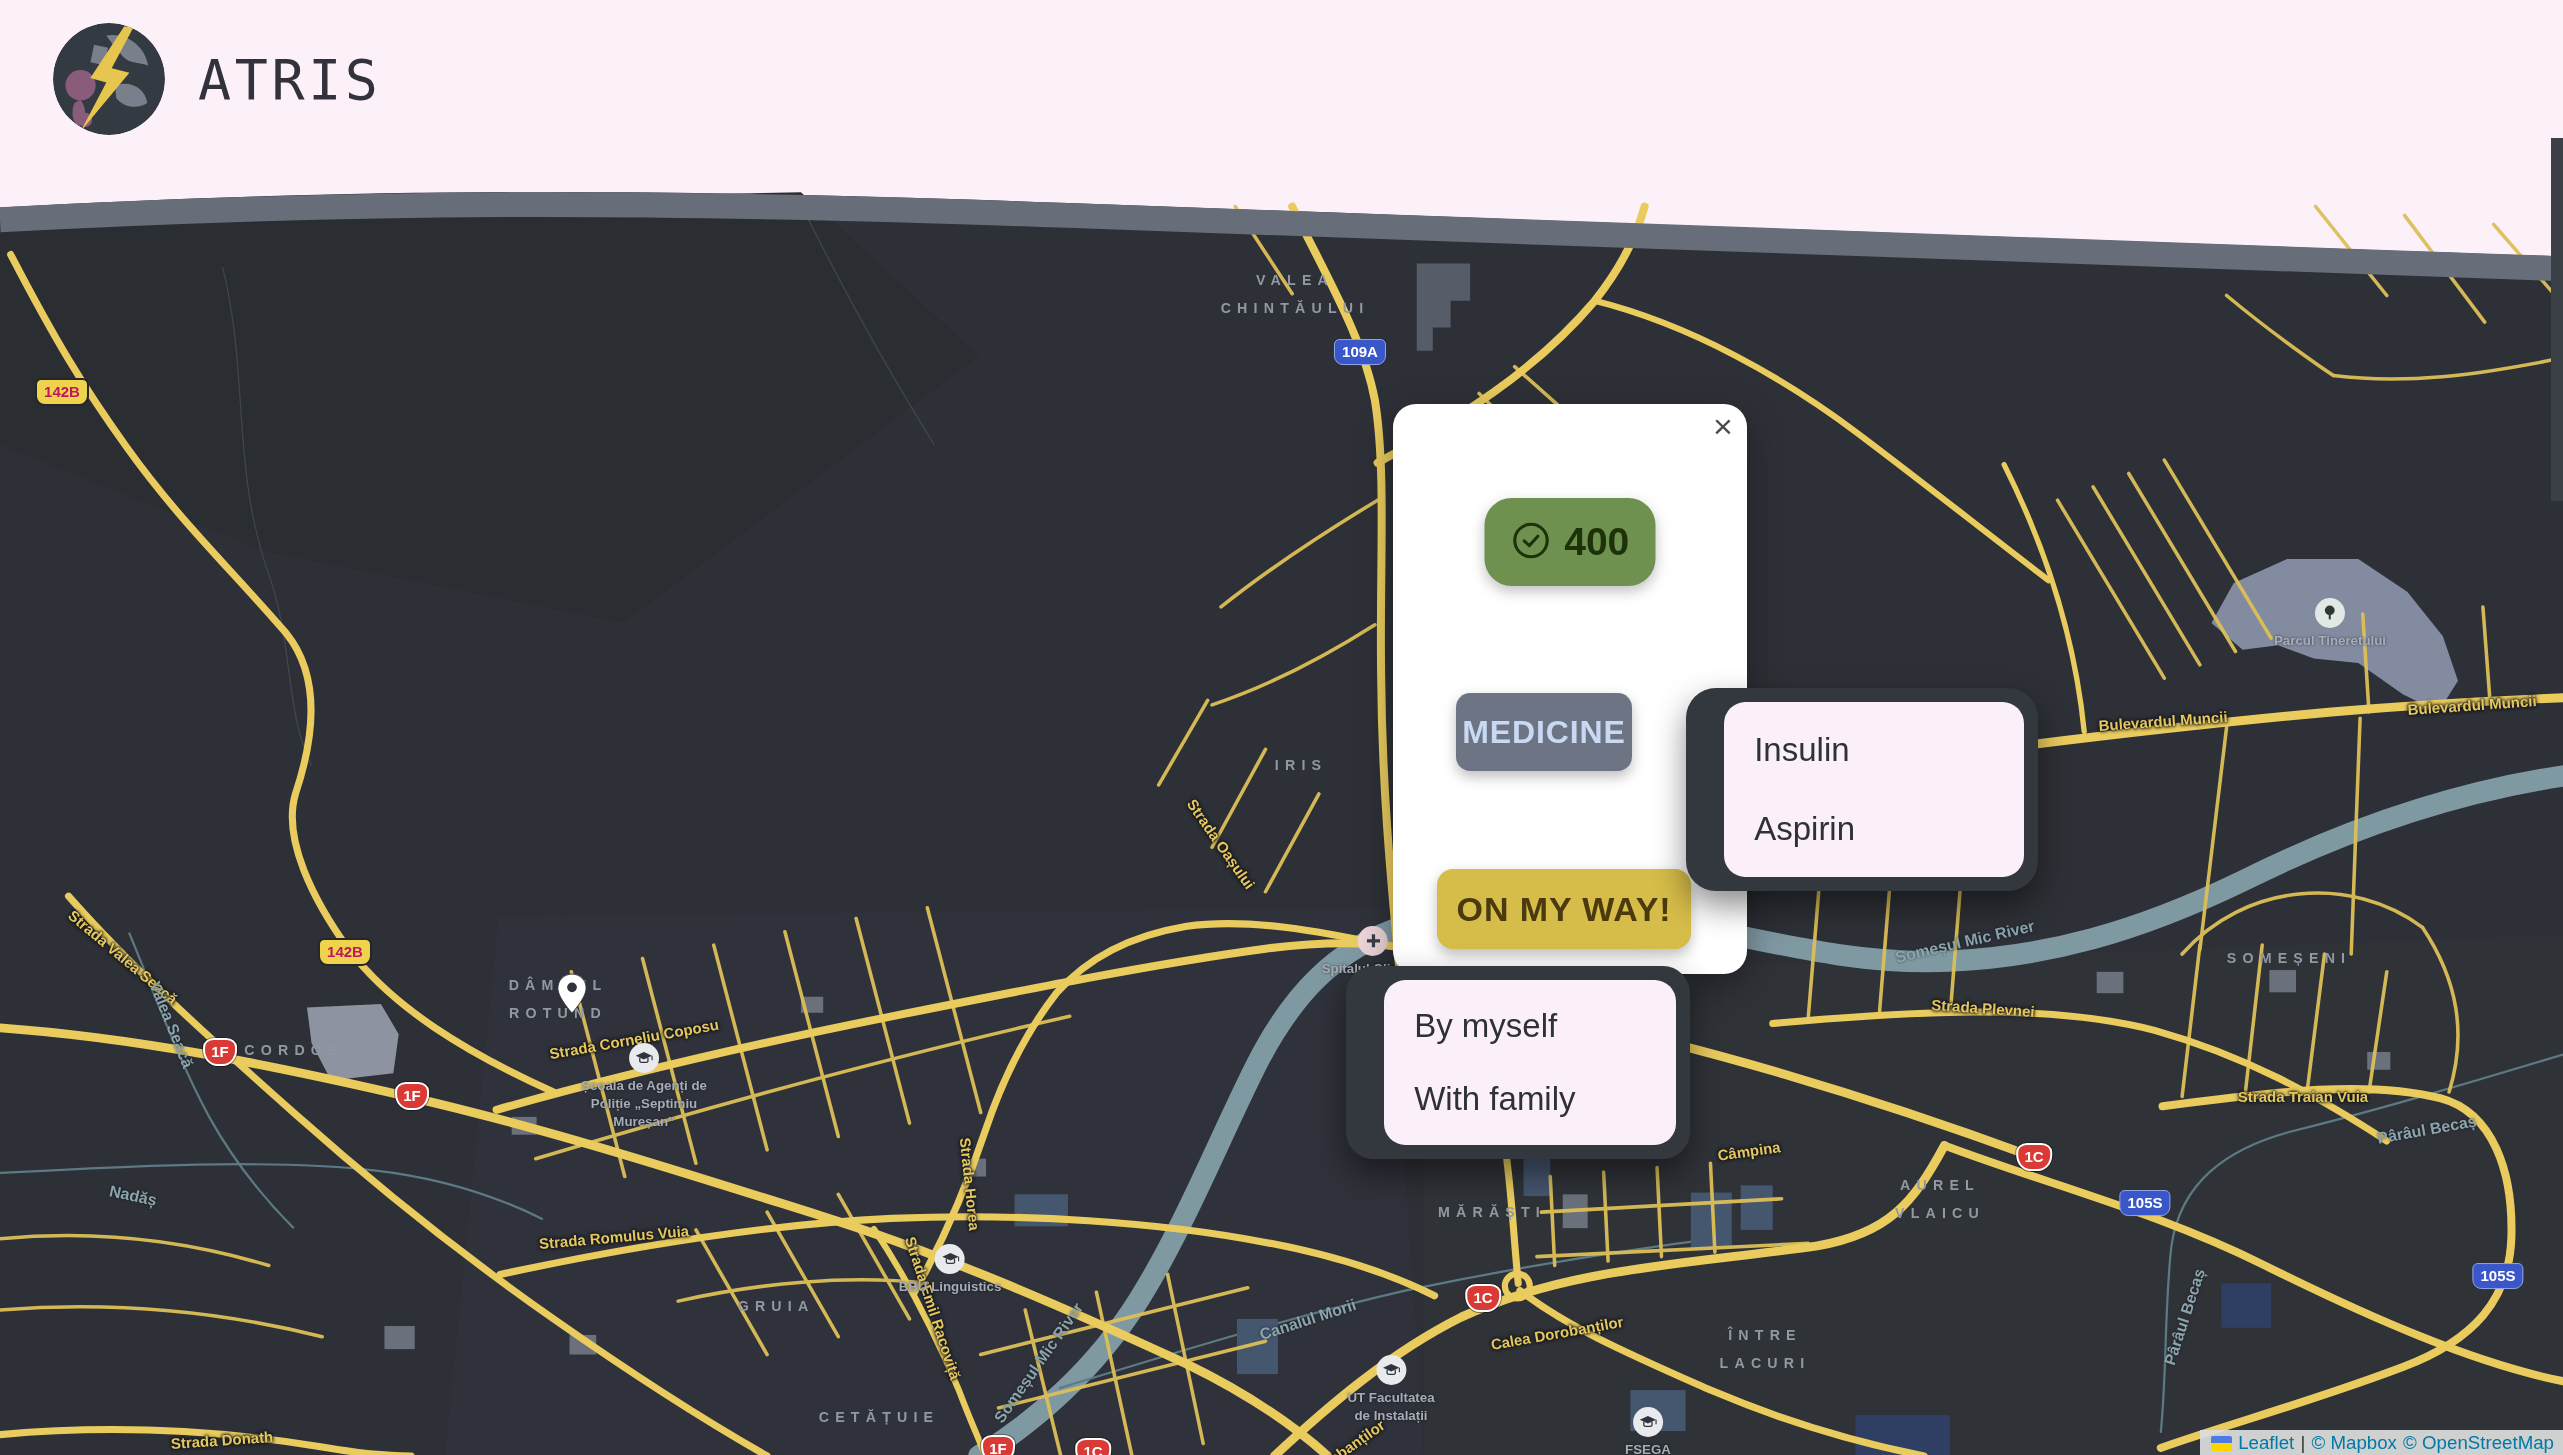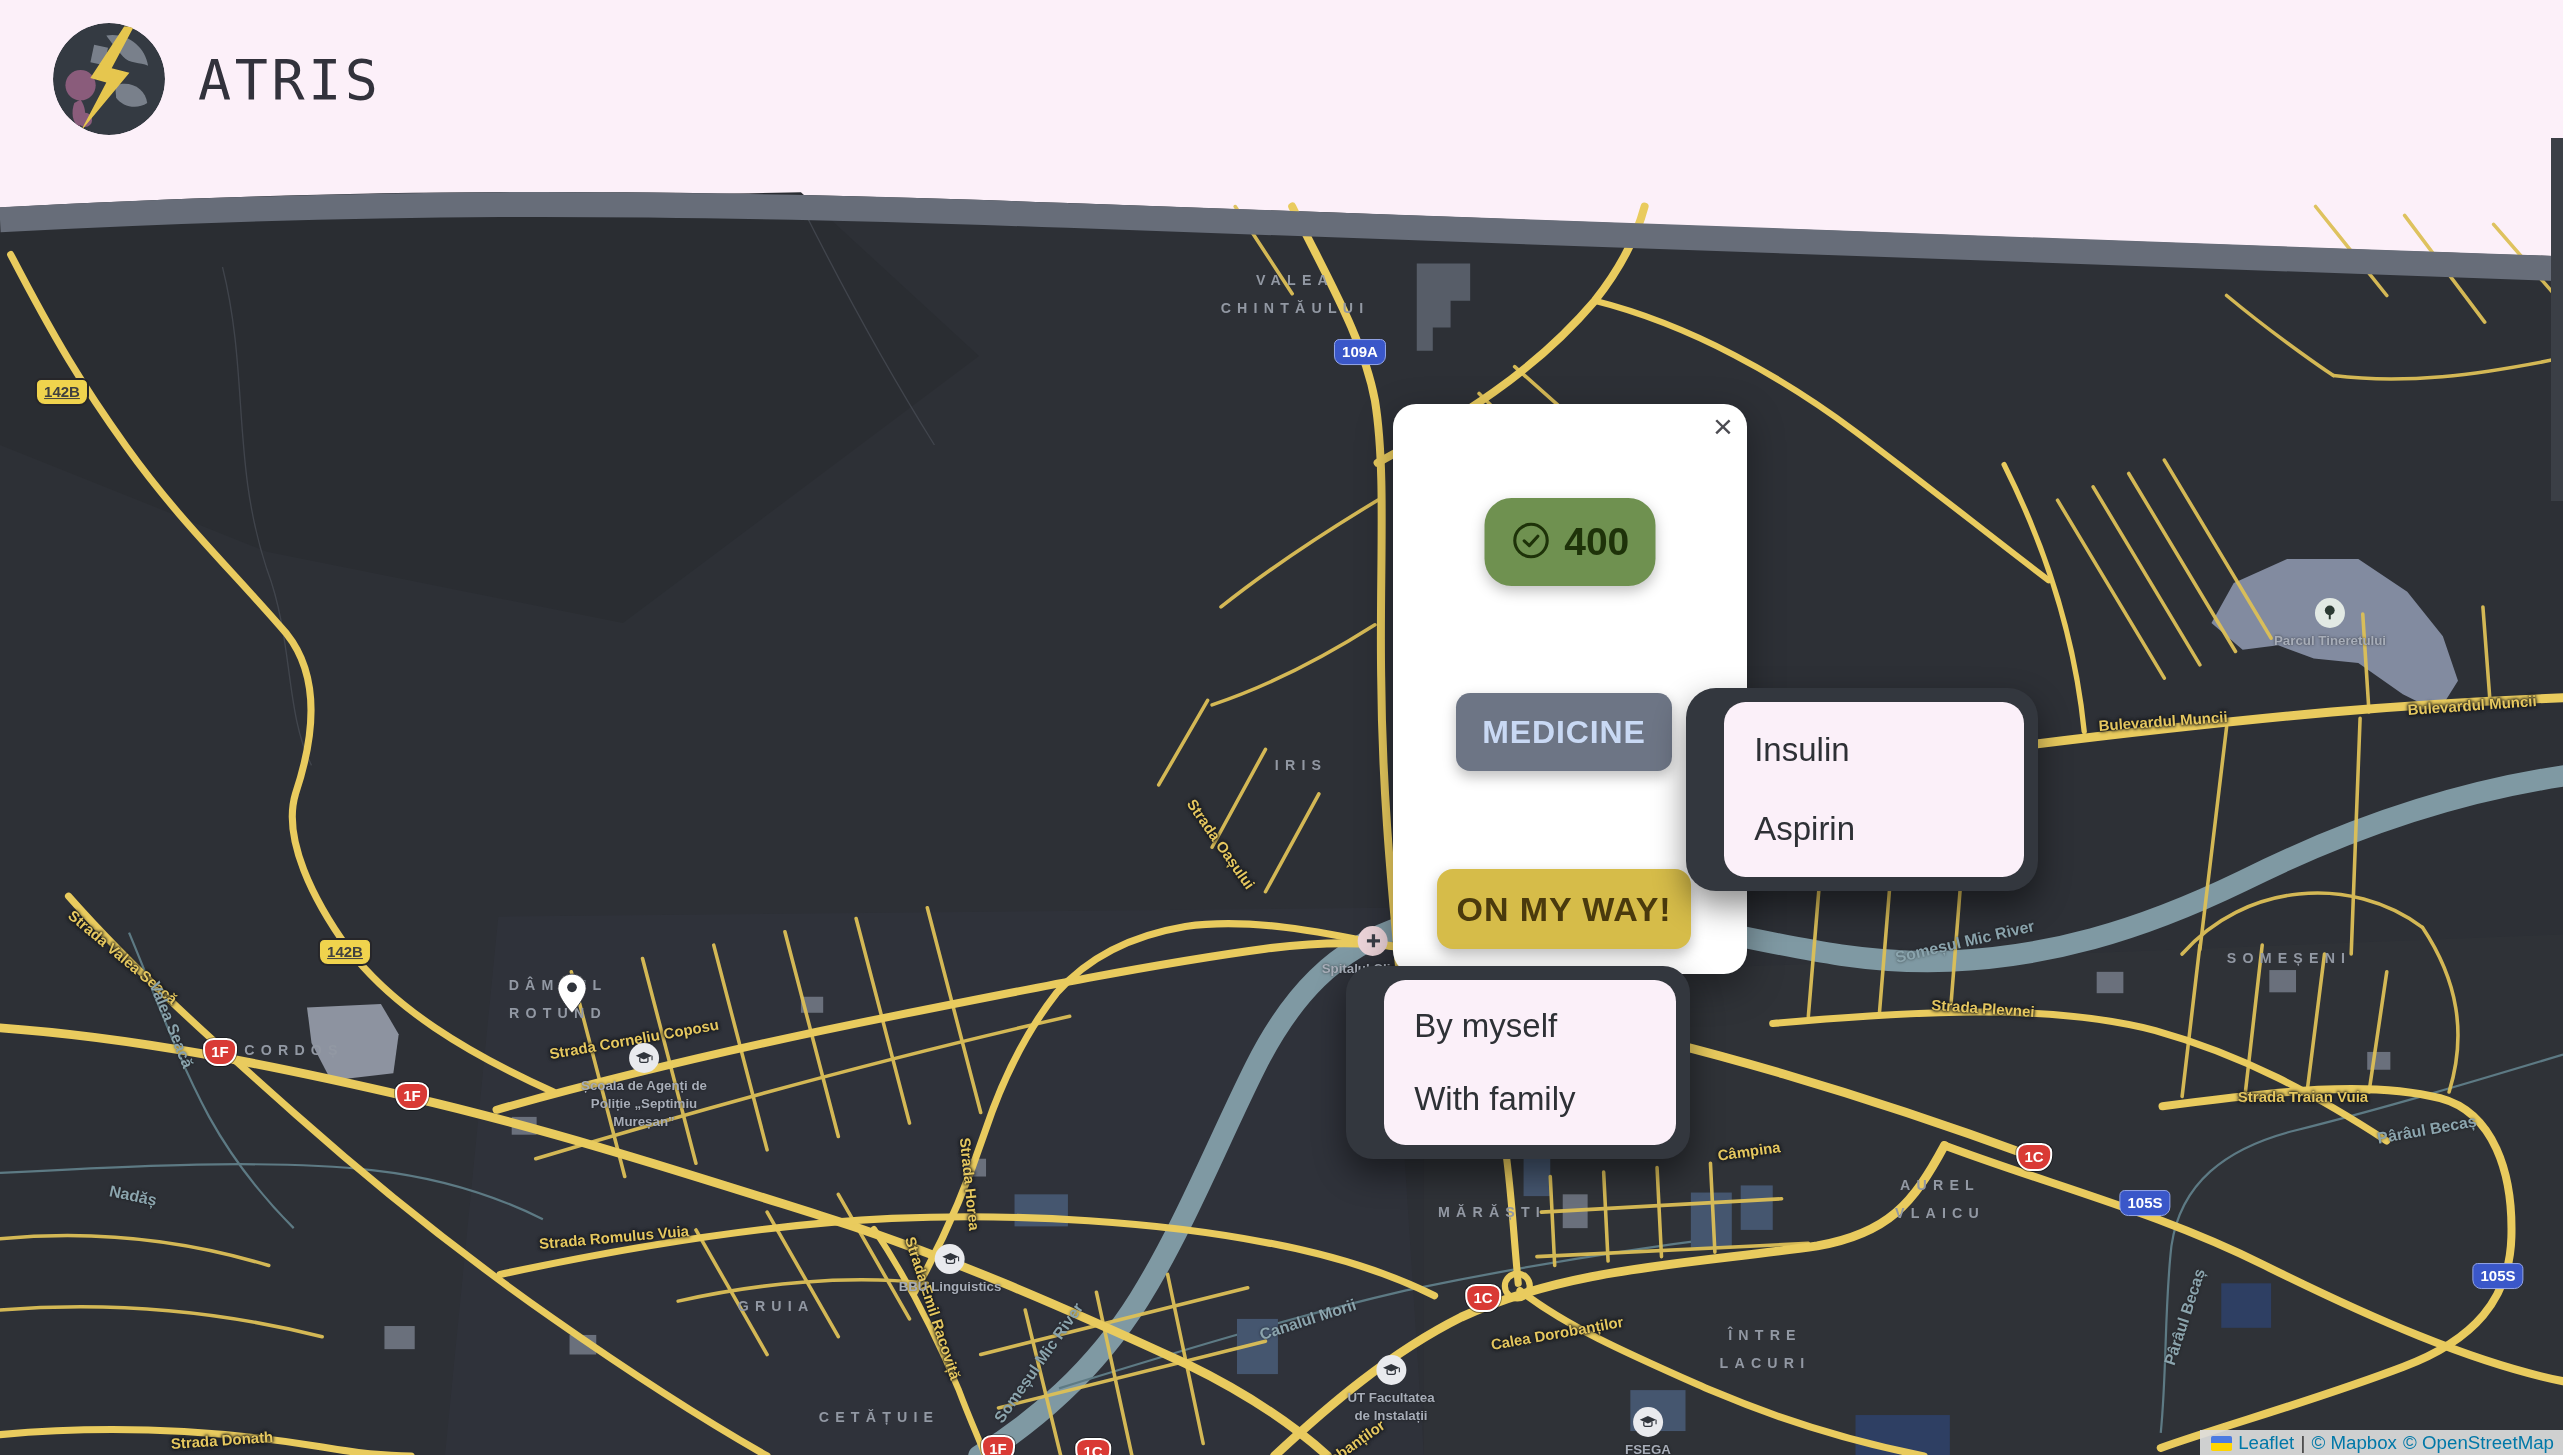--- a/index.html
+++ b/index.html
@@ -7,37 +7,37 @@
   svg.map{position:absolute;left:0;top:0;z-index:0;}
   
   .logo{position:absolute;left:53px;top:23px;width:112px;height:112px;border-radius:50%;overflow:hidden;z-index:6;}
   .brand{position:absolute;left:198px;top:48px;font-family:"DejaVu Sans Mono",monospace;font-size:55px;color:#32323c;letter-spacing:3.6px;z-index:6;}
   
   #label-layer{position:absolute;left:0;top:0;width:2563px;height:1456px;z-index:1;}
   .area-label{position:absolute;transform:translate(-50%,-50%);color:#9298a3;font-size:14.2px;font-weight:700;letter-spacing:6.2px;text-align:center;white-space:nowrap;line-height:2.0;}
   .road-label{position:absolute;transform:translate(-50%,-50%);color:#e5c75f;font-size:15px;font-weight:700;white-space:nowrap;text-shadow:0 0 2.7px #141619,0 0 2.7px #141619,0 0 4.4px #141619;}
   .water-label{position:absolute;transform:translate(-50%,-50%);color:#8ba4ad;font-size:16px;font-weight:600;white-space:nowrap;text-shadow:0 0 2.7px rgba(0,0,0,.55);}
   .shield{position:absolute;transform:translate(-50%,-50%);font-weight:bold;font-size:15px;line-height:1;white-space:nowrap;}
-  .shield-yellow{background:#f0d34d;color:#404040;border:2.7px solid #26262a;border-radius:6.2px 6.2px 9.8px 9.8px;padding:3.6px 7.1px 5.3px;text-decoration:underline;}
+  .shield-yellow{background:#f0d34d;color:#be185d;border:2.7px solid #26262a;border-radius:6.2px 6.2px 9.8px 9.8px;padding:3.6px 7.1px 5.3px;}
   .shield-blue{background:#3a57c9;color:#fff;border:1.8px solid #93a5e8;border-radius:5.3px 5.3px 9px 9px;padding:3.6px 7.1px 5.3px;}
   .shield-red{background:#d93a35;color:#fff;border:2.7px solid #fff;border-radius:10.7px 10.7px 14.2px 14.2px / 9px 9px 16px 16px;padding:3.6px 6.2px 5.3px;box-shadow:0 0 0 0.9px rgba(0,0,0,.45);text-align:center;}
   .poi{position:absolute;text-align:center;}
   .poi-icon{width:30px;height:30px;border-radius:50%;background:#e9eaee;display:flex;align-items:center;justify-content:center;margin:0 auto 4.4px;}
   .poi-icon.hospital{background:#ecd4d9;}
   .poi-icon.park{background:#e2e9e4;}
   .poi-label{color:#a7adb8;font-size:13.3px;font-weight:600;line-height:1.35;text-shadow:0 0 2.7px rgba(0,0,0,.6);white-space:nowrap;}
   .pin{position:absolute;z-index:2;}
   
   .popup-card{position:absolute;left:1393px;top:404px;width:354px;height:570px;background:#fff;border-radius:23px;box-shadow:0 12.5px 36px rgba(0,0,0,.35);z-index:5;}
   .popup-close{position:absolute;right:14.2px;top:5.3px;font-size:34px;color:#4c4c52;line-height:1;cursor:pointer;font-weight:400;}
   .popup-title{position:absolute;left:0;right:0;top:30px;text-align:center;font-family:"DejaVu Sans Mono",monospace;font-weight:bold;font-size:44px;color:#3b3e44;letter-spacing:0.9px;}
   .qty-badge{position:absolute;left:50%;transform:translateX(-50%);top:94px;width:171px;height:88px;background:#6f9150;border-radius:27px;display:flex;align-items:center;justify-content:center;gap:12.5px;box-shadow:0 5.3px 14.2px rgba(0,0,0,.25);}
   .qty-badge .num{font-size:39px;color:#1e3209;font-weight:600;}
   .btn{position:absolute;display:flex;align-items:center;justify-content:center;font-weight:bold;cursor:pointer;}
-  .btn-medicine{left:63px;top:289px;width:216px;height:78px;background:#6d7585;border-radius:14.2px;color:#c9d9f4;font-size:32px;letter-spacing:0.9px;box-shadow:0 5.3px 12.5px rgba(0,0,0,.25);}
+  .btn-medicine{left:63px;top:289px;width:176px;height:78px;background:#6d7585;border-radius:14.2px;color:#c9d9f4;font-size:32px;letter-spacing:0.9px;box-shadow:0 5.3px 12.5px rgba(0,0,0,.25);}
   .btn-omw{left:44px;top:465px;width:254px;height:80px;background:#d6bc49;border-radius:16px;color:#4a3a0d;font-size:34px;letter-spacing:0.9px;box-shadow:0 5.3px 12.5px rgba(0,0,0,.25);}
   .dropdown{position:absolute;background:#33373e;box-shadow:0 14.2px 32px rgba(0,0,0,.45);z-index:5;}
   .dd-medicine{left:1686px;top:688px;width:352px;height:203px;border-radius:30px;}
   .dd-companion{left:1346px;top:966px;width:344px;height:193px;border-radius:27px;}
   .dd-inner{position:absolute;left:14.2px;top:14.2px;right:14.2px;bottom:14.2px;background:#fbf0f9;border-radius:21.4px;display:flex;flex-direction:column;justify-content:space-around;padding:9px 0;margin-left:24px;}
   .option{padding-left:30px;font-size:33px;color:#2e3136;cursor:pointer;}
   
   .attribution{position:absolute;right:0;bottom:0;height:26px;background:rgba(221,221,221,.92);display:flex;align-items:center;gap:6.2px;padding:0 9px 0 10.7px;font-size:18.7px;color:#333;z-index:7;}
   .attribution a{color:#0078a8;text-decoration:none;}
   .flag{width:21.4px;height:15px;border-radius:1.8px;overflow:hidden;display:inline-block;}

